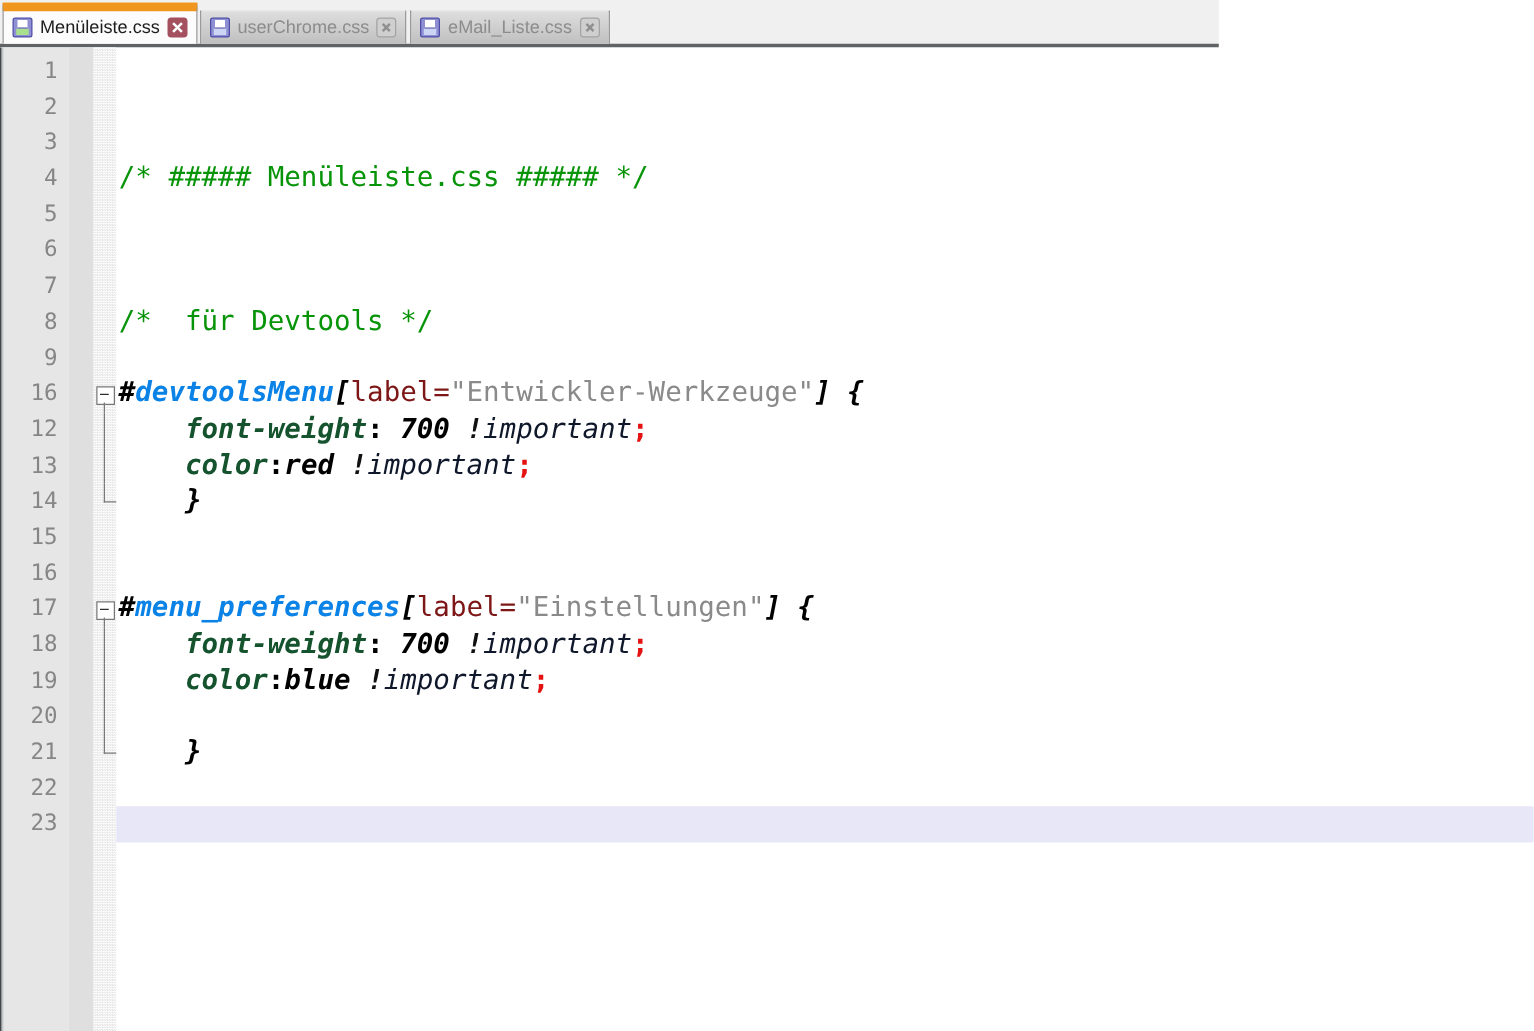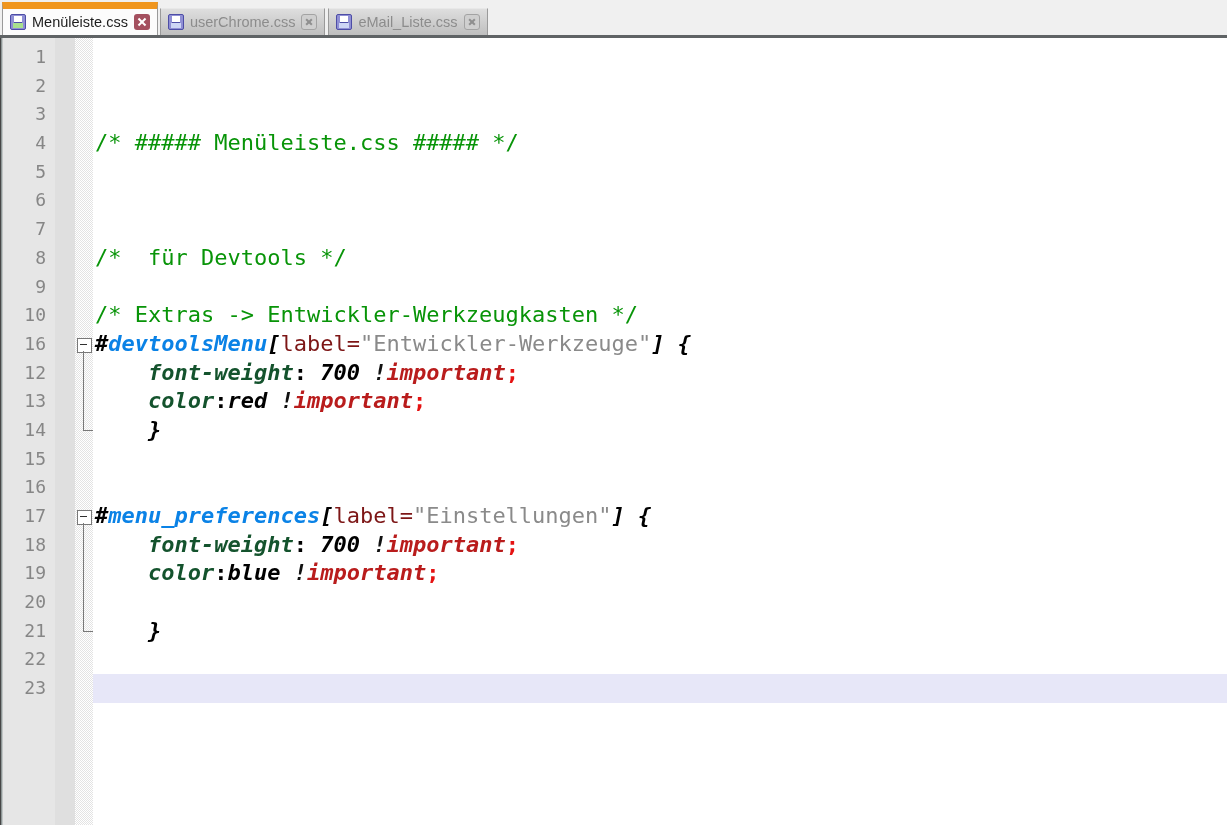--- a/index.html
+++ b/index.html
@@ -1,20 +1,20 @@
 <!DOCTYPE html>
 <html><head>
 <meta charset="utf-8">
 <style>
   * { margin:0; padding:0; box-sizing:border-box; }
   html,body { width:1227px; height:825px; overflow:hidden; background:#fff;
               font-family:"Liberation Sans", sans-serif; }
 
   
-  .tabbar { position:relative; width:1227px; height:38px; background:#f0f0f0;
+  .tabbar { position:relative; width:975px; height:38px; background:#f0f0f0;
             border-bottom:3px solid #5f6365; display:flex; align-items:flex-end; padding-left:2px; }
   .tab { display:flex; align-items:center; gap:6px; padding:0 7px;
          border-left:1px solid #9a9a9a; border-right:1px solid #9a9a9a;
          cursor:default; position:relative; }
   .tab.active { height:33px; background:#fcfcfc; border-top:7px solid #f0961e; margin-right:2px; }
   .tab.inactive { height:27px; margin-right:3px;
         background:linear-gradient(#dedede,#bfbfbf);
         border-top:1px solid #e8e8e8;align-items:center; }
   .tab-label { font-size:14.5px; color:#1c1c1c; white-space:nowrap; }
   .tab.inactive .tab-label { color:#8c8c8c; }
@@ -70,21 +70,21 @@
   
   .tok-comment { color:#089408; }
   .tok-id      { color:#0a82e6; font-weight:bold; font-style:italic; }
   .tok-punct   { color:#000000; font-weight:bold; font-style:italic; }
   .tok-attr    { color:#7d1616; }
   .tok-str     { color:#8a8a8a; }
   .tok-prop    { color:#14532d; font-weight:bold; font-style:italic; }
   .tok-colon   { color:#000000; font-weight:bold; }
   .tok-val     { color:#000000; font-weight:bold; font-style:italic; }
   .tok-bang    { color:#111111; font-weight:bold; font-style:italic; }
-  .tok-imp     { color:#b91c1c; font-weight:bold; font-style:italic; }
+  .tok-imp     { color:#0f172a; font-weight:normal; font-style:italic; }
   .tok-semi    { color:#e51212; font-weight:bold; }
   .tok-plain   { color:#000000; }
 </style>
 </head>
 <body>
 
 <div class="tabbar">
   <div class="tab active">
     <span class="floppy"></span>
     <span class="tab-label">Menüleiste.css</span>
@@ -138,24 +138,20 @@
       </div>
       <div class="line">
         <span class="ln">8</span>
         <span class="code"><span class="tok-comment">/*  für Devtools */</span></span>
       </div>
       <div class="line">
         <span class="ln">9</span>
         <span class="code"></span>
       </div>
       <div class="line">
-        <span class="ln">10</span>
-        <span class="code"><span class="tok-comment">/* Extras -&gt; Entwickler-Werkzeugkasten */</span></span>
-      </div>
-      <div class="line">
         <span class="ln">16</span>
         <span class="fold fold-start">
           <i></i>
         </span>
         <span class="code"><span class="tok-punct">#</span><span class="tok-id">devtoolsMenu</span><span class="tok-punct">[</span><span class="tok-attr">label=</span><span class="tok-str">"Entwickler-Werkzeuge"</span><span class="tok-punct">] {</span></span>
       </div>
       <div class="line">
         <span class="ln">12</span>
         <span class="fold fold-mid"></span>
         <span class="code"><span class="tok-plain">    </span><span class="tok-prop">font-weight</span><span class="tok-colon">:</span><span class="tok-plain"> </span><span class="tok-val">700</span><span class="tok-plain"> </span><span class="tok-bang">!</span><span class="tok-imp">important</span><span class="tok-semi">;</span></span>

